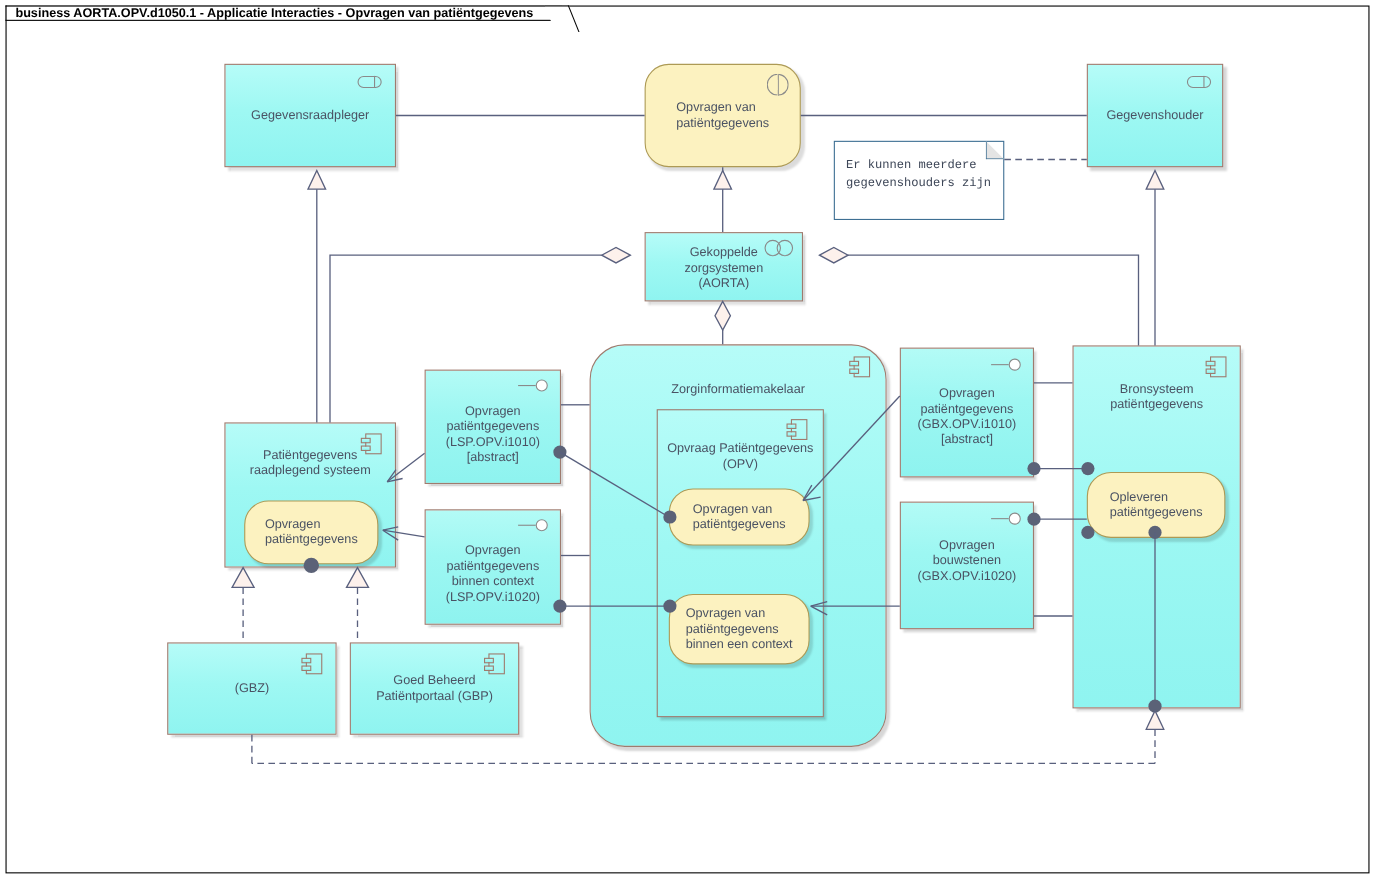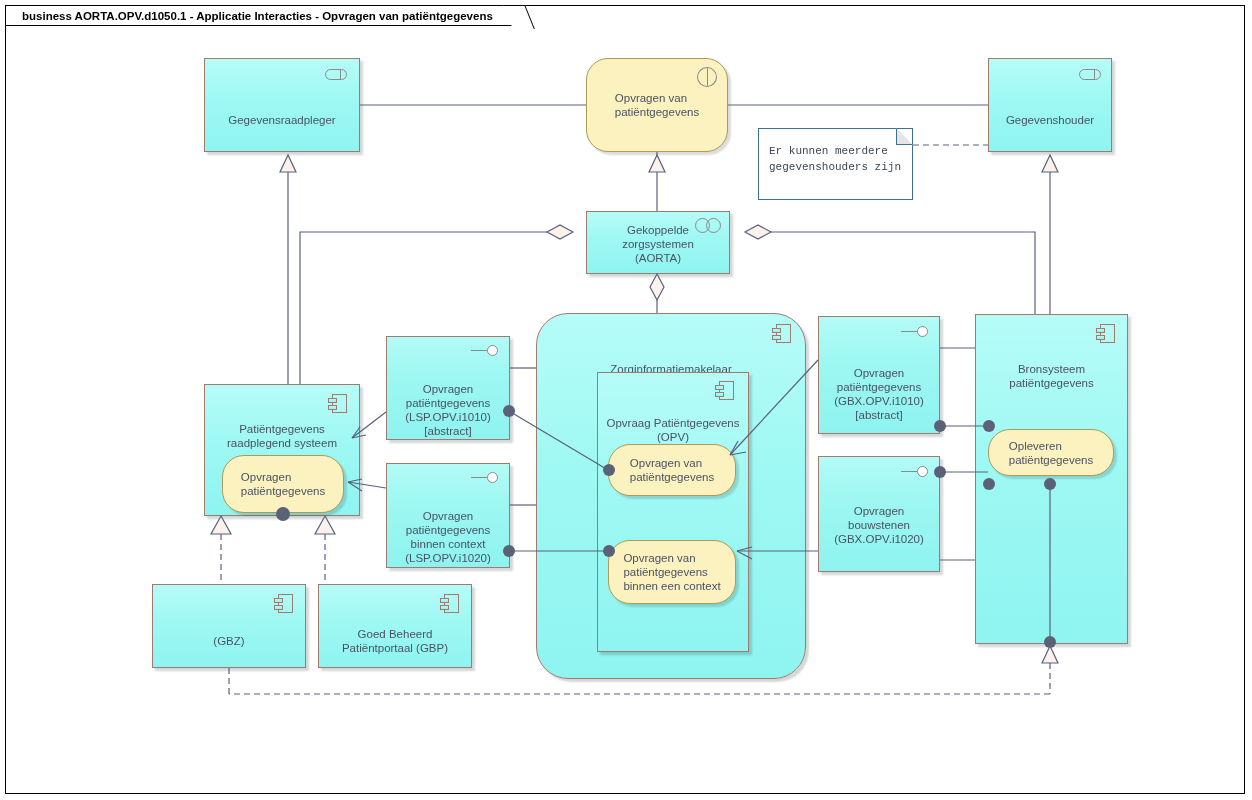--- a/index.html
+++ b/index.html
@@ -2,35 +2,35 @@
 <html><head>
 <meta charset="utf-8">
 <style>
   html,body{margin:0;padding:0;background:#ffffff;}
   body{font-family:"Liberation Sans","DejaVu Sans",sans-serif;}
   #canvas{position:relative;width:1252px;height:800px;background:#ffffff;overflow:hidden;}
 
   
   #frame{position:absolute;left:5px;top:5px;width:1240px;height:789px;
          border:1.5px solid #000;box-sizing:border-box;background:#fff;}
-  #title-tab{position:absolute;left:5px;top:5px;height:21px;box-sizing:border-box;
+  #title-tab{position:absolute;left:5px;top:5px;height:14px;box-sizing:border-box;
          background:#fff;border:1.5px solid #000;border-right:none;
-         padding:0 26px 0 16px;display:flex;align-items:center;
+         padding:0 26px 0 8px;display:flex;align-items:center;
          font-size:11.5px;font-weight:bold;color:#000;white-space:nowrap;z-index:6;}
   #title-tab::after{content:"";position:absolute;right:-11px;top:-1.5px;width:22px;height:24px;
          background:#fff;border-right:1.5px solid #000;
          transform:skewX(22deg);box-sizing:border-box;border-top:1.5px solid #000;}
 
   
   .node{position:absolute;box-sizing:border-box;
         border:1px solid #9e7b6e;
         background:linear-gradient(180deg,#b3fbf6 0%,#9df7f2 40%,#8ef3ef 100%);
         box-shadow:3px 3px 2px rgba(0,0,0,0.16);
         color:#4a5263;font-size:11.5px;line-height:14px;text-align:center;z-index:3;}
-  .node .lbl{position:absolute;left:4px;right:4px;top:10px;margin-top:15px;}
+  .node .lbl{position:absolute;left:4px;right:4px;top:10px;}
   .node.midlbl .lbl{top:50%;transform:translateY(-50%);}
 
   .component{background:linear-gradient(180deg,#b6fcf8 0%,#9ef8f3 45%,#8ff4f0 100%);}
   .container{z-index:2;}
   .iface{z-index:3;}
 
   
   .behav{position:absolute;box-sizing:border-box;border:1px solid #ad9a55;
          background:#fcf2c0;border-radius:22px/22px;
          box-shadow:3px 3px 2px rgba(0,0,0,0.14);
@@ -310,21 +310,21 @@
     <div class="ic ic-component" style="right:12px;top:9px;">
         <i class="a"></i>
         <i class="b"></i>
       </div>
     <div class="lbl" style="top:32px;">
       <div>Bronsysteem</div>
       <div>patiëntgegevens</div>
     </div>
   </div>
 
-  <div class="behav" style="left:988px;top:429px;width:126px;height:47px;">
+  <div class="behav" style="left:988px;top:429px;width:126px;height:60px;">
     <span>
       <div>Opleveren</div>
       <div>patiëntgegevens</div>
     </span>
   </div>
 
   <div class="node component midlbl" style="left:152px;top:584px;width:154px;height:84px;">
     <div class="ic ic-component" style="right:12px;top:9px;">
         <i class="a"></i>
         <i class="b"></i>

